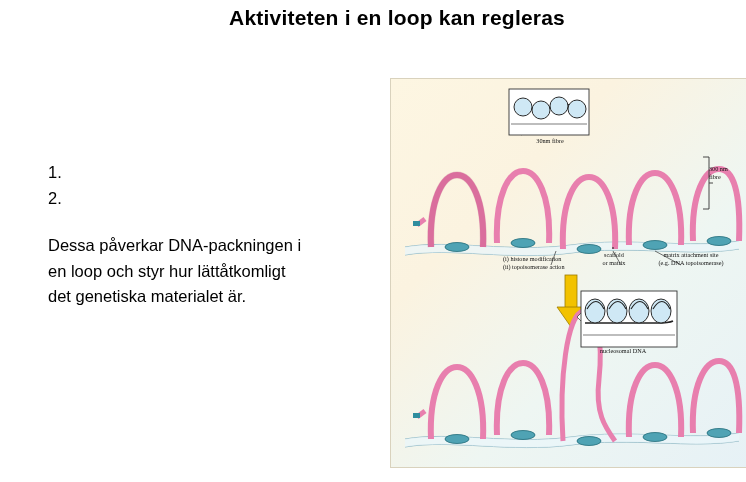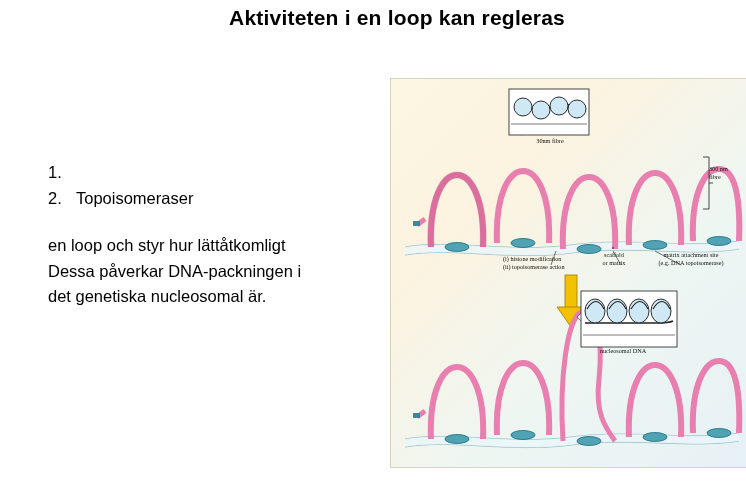--- a/index.html
+++ b/index.html
@@ -96,27 +96,26 @@
 
   <div class="slide-title">Aktiviteten i en loop kan regleras</div>
 
   <div class="text-block">
     <ul class="list">
       <li>
         <span class="num">1.</span>
       </li>
       <li>
         <span class="num">2.</span>
-        <span>Topoisomeraser</span>
       </li>
     </ul>
     <div class="para">
+      <div>Dessa påverkar DNA-packningen i</div>
       <div>en loop och styr hur lättåtkomligt</div>
-      <div>Dessa påverkar DNA-packningen i</div>
-      <div>det genetiska nucleosomal är.</div>
+      <div>det genetiska materialet är.</div>
     </div>
   </div>
 
   <div class="figure">
     <svg class="fig-svg" width="366" height="388" viewBox="0 0 366 388">
 
       <g>
         <path d="M14,168 C60,160 120,174 180,166 C240,158 300,170 348,162" fill="none" stroke="#8fb8c4" stroke-width="1"></path>
         <path d="M14,176 C60,168 120,182 180,174 C240,166 300,178 348,170" fill="none" stroke="#8fb8c4" stroke-width="1"></path>
         <path d="M14,168 C60,160 120,174 180,166 C240,158 300,170 348,162 L348,170 C300,178 240,166 180,174 C120,182 60,168 14,176 Z" fill="#eaf6fa" opacity="0.75"></path>

